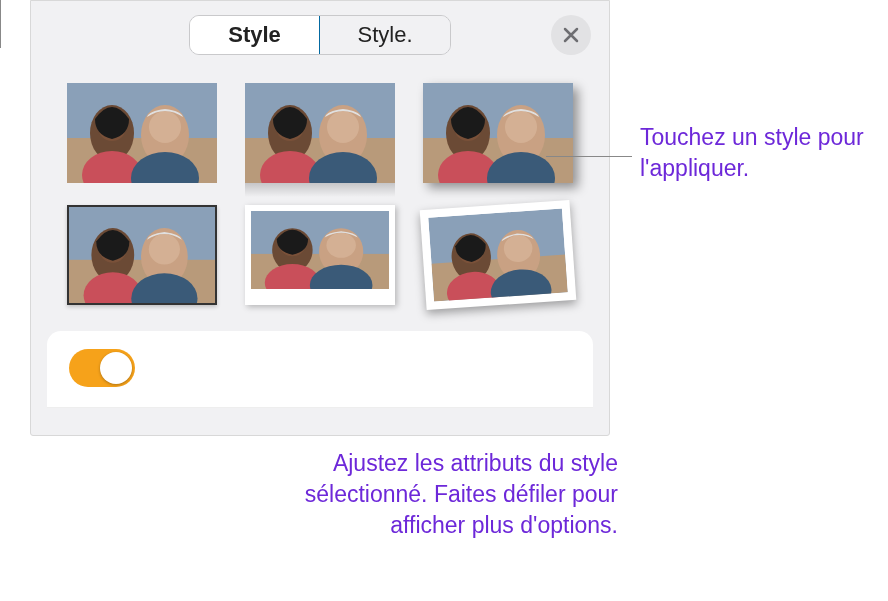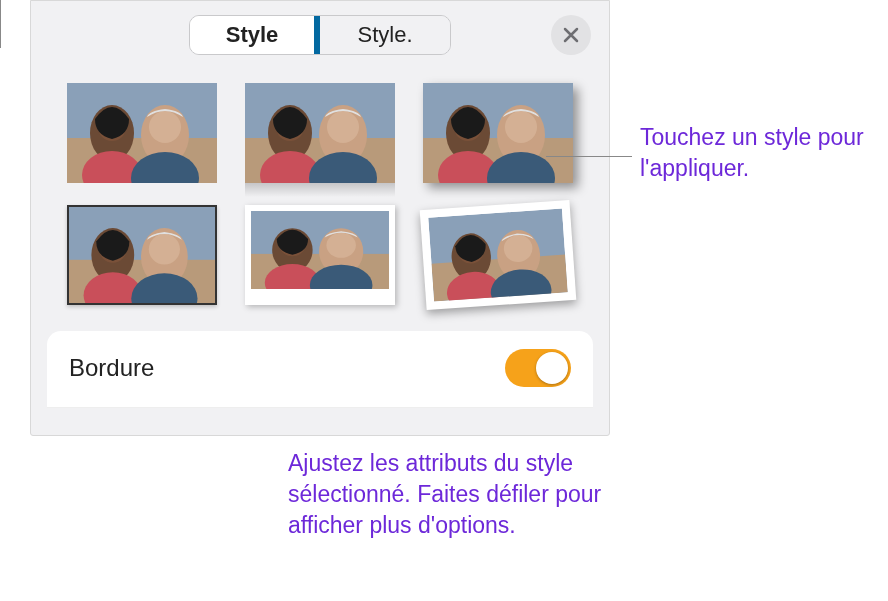--- a/index.html
+++ b/index.html
@@ -36,21 +36,21 @@
       overflow: hidden;
       height: 40px;
     }
     .segmented .seg {
       width: 130px;
       display: flex;
       align-items: center;
       justify-content: center;
       font-size: 22px;
       color: #222;
-      border-right: 6px solid #0369a1;
+      border-right: 1px solid #0369a1;
       cursor: pointer;
       background: #f1f1f3;
     }
     .segmented .seg:last-child { border-right: none; }
     .segmented .seg.active {
       background: #fff;
       font-weight: 600;
     }
     .close-btn {
       position: absolute;
@@ -151,20 +151,21 @@
     }
     .callout-1 {
       left: 640px;
       top: 122px;
       width: 240px;
     }
     .callout-2 {
       left: 288px;
       top: 448px;
       width: 330px;
+      text-align: right;
     }
     .leader {
       position: absolute;
       background: #888;
       height: 1px;
     }
     .leader-1 {
       left: 546px;
       top: 156px;
       width: 86px;
@@ -274,21 +275,20 @@
         <path d="M28 36 Q45 12 62 36 Q62 52 45 56 Q28 52 28 36" fill="#1a1a1a"></path>
         <ellipse cx="98" cy="52" rx="24" ry="30" fill="#c9a183"></ellipse>
         <ellipse cx="98" cy="95" rx="34" ry="26" fill="#3a5a78"></ellipse>
         <circle cx="98" cy="44" r="16" fill="#d4b094"></circle>
         <path d="M80 34 Q98 22 116 34 Q114 28 98 26 Q82 28 80 34" fill="#e0e0e0"></path>
       </svg>
     </div>
   </div>
 
   <div class="bordure-row">
-    <span class="bordure-label">Bordure</span>
     <div class="toggle">
       <div class="knob"></div>
     </div>
   </div>
 </div>
 
 <div class="leader leader-1"></div>
 <div class="callout callout-1">Touchez un style pour l'appliquer.</div>
 
 <div class="leader-2"></div>

